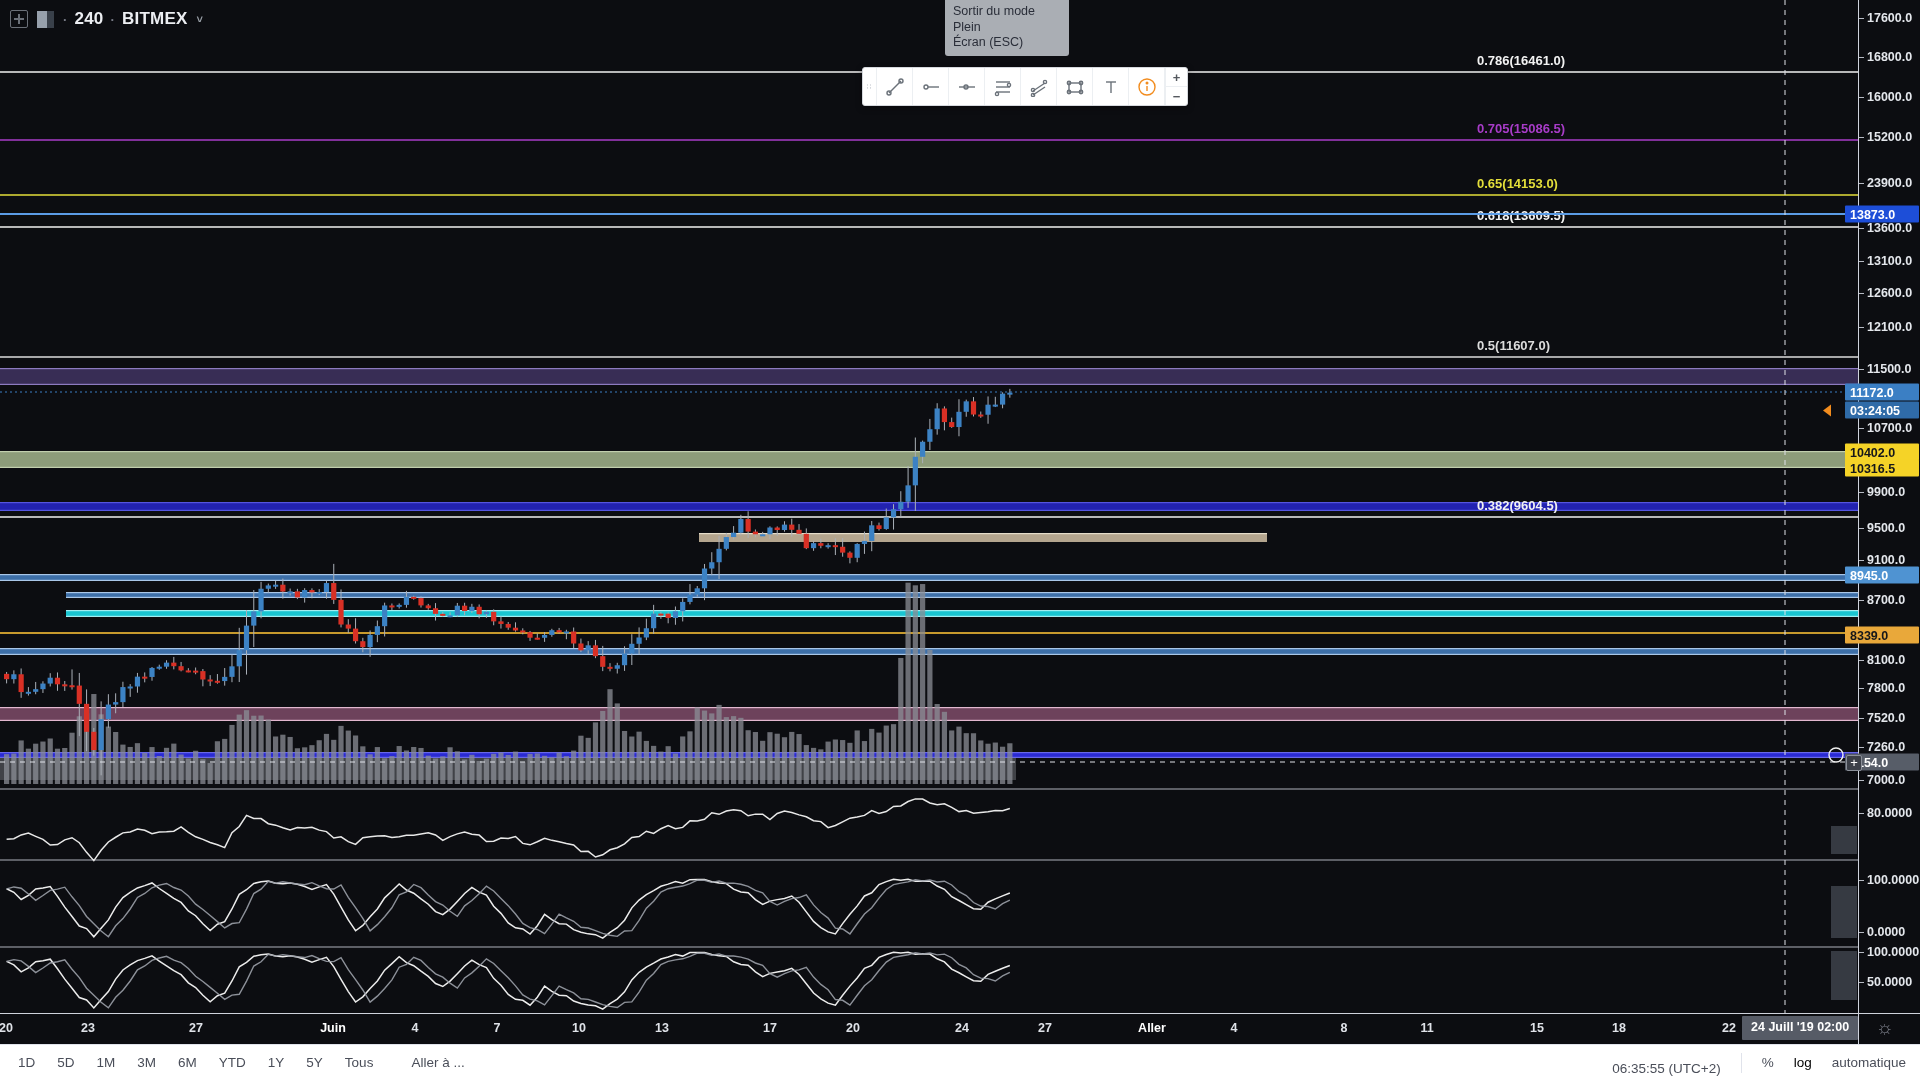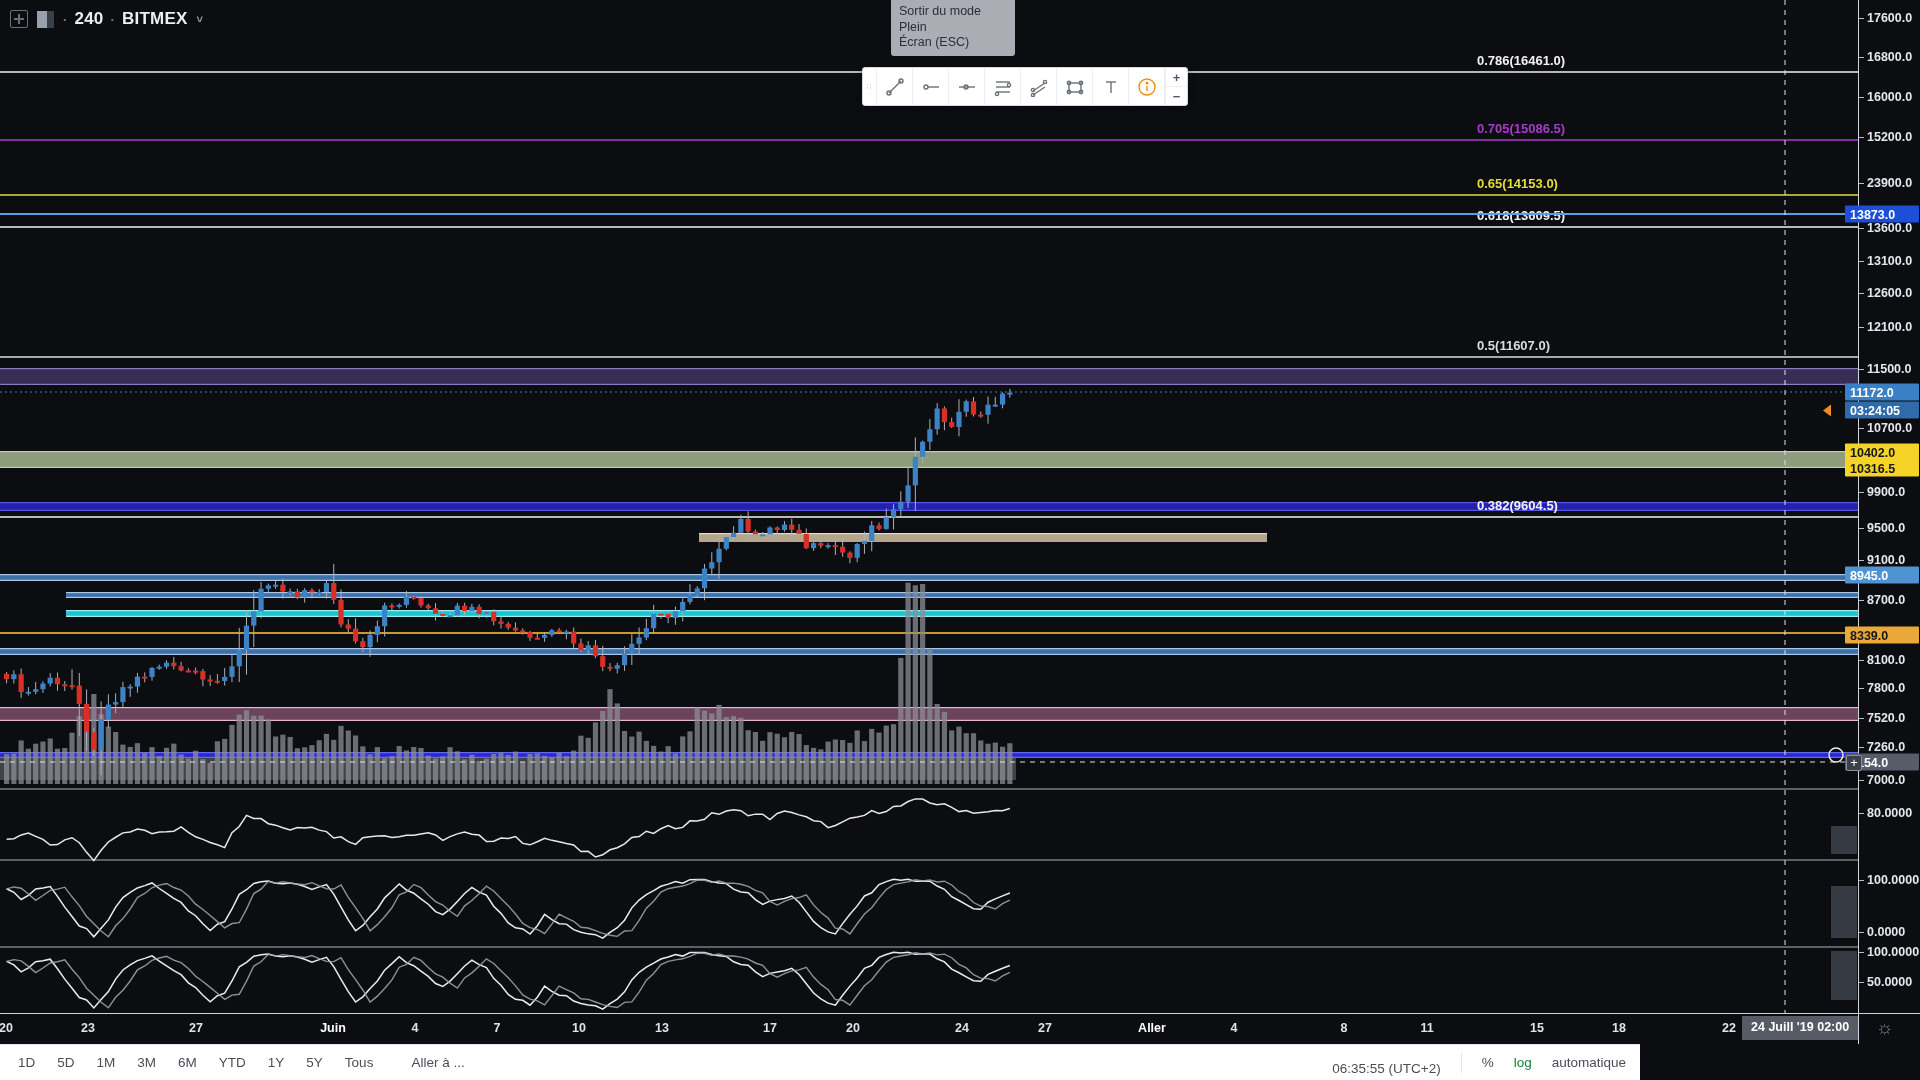--- a/index.html
+++ b/index.html
@@ -17,21 +17,21 @@
   .addbox:after  { top:3px; bottom:3px; left:7px; width:1.5px; }
   .logo-sq { width:17px; height:17px; display:flex; }
   .logo-sq .l { width:10px; background:#97a0ac; }
   .logo-sq .r { width:7px;  background:#39404a; }
   #symbol-title { color:#eceef2; font-size:17px; font-weight:bold; letter-spacing:.2px;
                   display:flex; align-items:center; gap:7px; white-space:nowrap; }
   .dot-sep { color:#787b86; font-size:13px; font-weight:bold; }
   .caret { color:#9aa0a8; font-size:11px; margin-left:2px; }
 
   
-  #fs-tooltip { position:absolute; left:891px; top:0; width:124px; padding:4px 8px 5px;
+  #fs-tooltip { position:absolute; left:945px; top:0; width:124px; padding:4px 8px 5px;
                 background:rgba(185,188,194,.92); color:#2a2e39; font-size:12.5px;
                 line-height:1.25; border-radius:0 0 3px 3px; z-index:40; }
 
   
   #float-toolbar { position:absolute; left:862px; top:67px; height:39px; background:#fff;
                    border:1px solid #d6d9de; border-radius:3px; display:flex;
                    align-items:stretch; z-index:40; box-shadow:0 2px 6px rgba(0,0,0,.35); }
   .tb-handle { width:14px; display:flex; align-items:center; justify-content:center;
                color:#c9cdd3; font-size:8px; letter-spacing:1px; line-height:3px;
                border-right:1px solid #eceff2; cursor:grab; }
@@ -70,32 +70,32 @@
   .ttick { position:absolute; top:7px; transform:translateX(-50%); color:#dfe2e8;
            font-size:12.5px; font-weight:bold; }
   .ttick.month { color:#fff; }
   #cross-date { position:absolute; top:2px; height:24px; padding:4px 9px;
                 background:#565b66; color:#fff; font-size:12.5px; font-weight:bold;
                 border-radius:1px; white-space:nowrap; z-index:21; }
   #ta-divider { position:absolute; left:1858px; top:0; bottom:0; width:1px; background:#cfd3dc; }
   #sun-icon { position:absolute; left:1876px; top:3px; color:#787b86; font-size:19px; }
 
   
-  #bottom-bar { position:absolute; left:0; top:1044px; width:1640px; height:36px;
+  #bottom-bar { position:absolute; left:0; top:1044px; width:1920px; height:36px;
                 background:#ffffff; border-top:1px solid #e0e3eb; display:flex;
                 align-items:center; z-index:30; font-size:13.5px; color:#4a4e59; }
   #ranges { display:flex; align-items:center; gap:22px; margin-left:18px; }
   #ranges span { cursor:pointer; }
   #goto { margin-left:38px; cursor:pointer; }
   #bottom-right { margin-left:auto; display:flex; align-items:center; gap:20px;
                   margin-right:14px; }
   #clock { color:#4a4e59;margin-top:12px; }
   .vdiv { width:1px; height:20px; background:#e0e3eb; }
   #pct-btn, #auto-btn { cursor:pointer; }
-  #log-btn { color:#15803d; cursor:pointer; }
+  #log-btn { color:#000000; cursor:pointer; }
 </style>
 </head>
 <body>
 <div id="stage">
 
   <svg id="chart-svg" width="1858" height="1013">
       <rect x="0" y="368" width="1858" height="17" fill="rgba(92,72,142,0.55)"></rect>
       <rect x="0" y="368" width="1858" height="1.2" fill="#8d7bc0"></rect>
       <rect x="0" y="383.8" width="1858" height="1.2" fill="#8d7bc0"></rect>
       <rect x="0" y="451" width="1858" height="17" fill="#8d9c7a"></rect>

